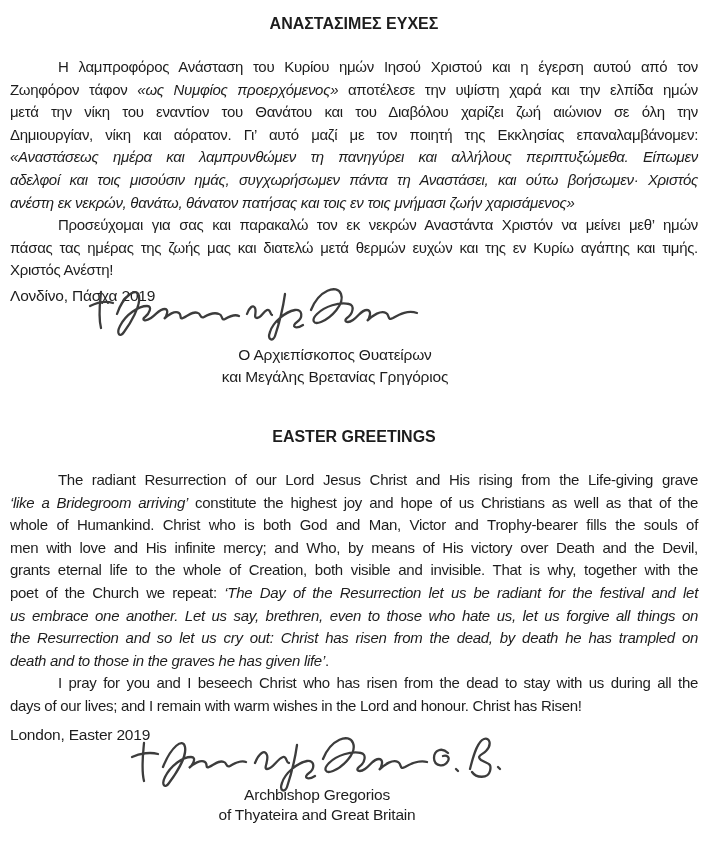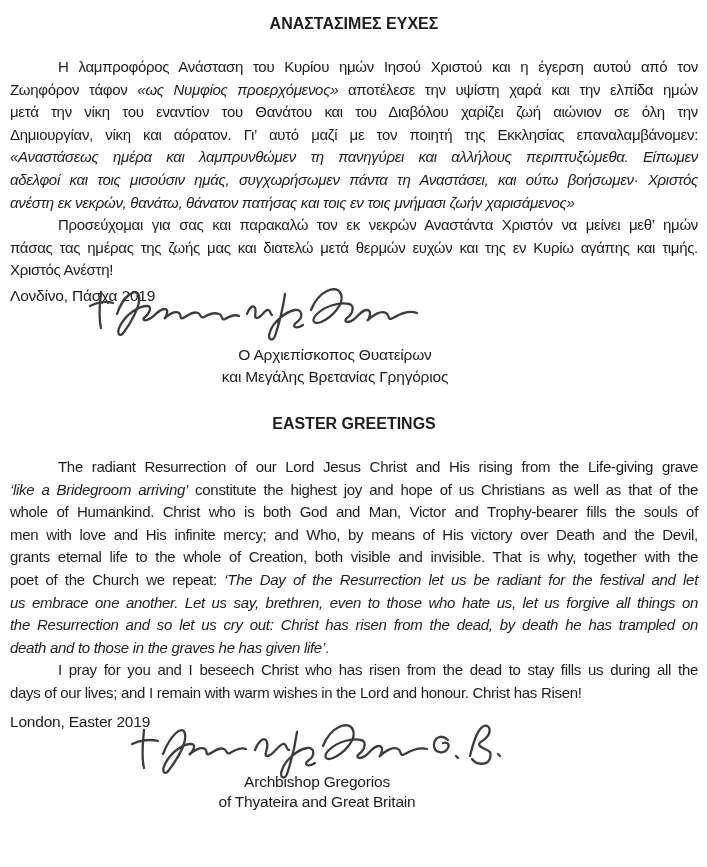--- a/index.html
+++ b/index.html
@@ -10,21 +10,21 @@
     font-family: "Liberation Sans", "DejaVu Sans", sans-serif;
     color: #1d1d1d;
   }
   .page { padding: 10px 9px 0 10px; position: relative; }
 
   .title {
     text-align: center; font-weight: 700;
     font-size: 16px; line-height: 20px;
     margin-top: 4px;
   }
-  .title-en { margin-top: 26px; text-align: center; }
+  .title-en { margin-top: 39px; text-align: center; }
 
   .para { margin: 0; }
   .para-gr1 { margin-top: 22px; }
   .para-en1 { margin-top: 22px; }
 
   .line {
     font-size: 15px; line-height: 22.6px;
     letter-spacing: -0.3px;
     white-space: nowrap;
     overflow: visible;
@@ -94,21 +94,21 @@
       <div class="line j"><span class="it">‘like a Bridegroom arriving’</span><span> constitute the highest joy and hope of us Christians as well as that of the</span></div>
       <div class="line j"><span>whole of Humankind. Christ who is both God and Man, Victor and Trophy-bearer fills the souls of</span></div>
       <div class="line j"><span>men with love and His infinite mercy; and Who, by means of His victory over Death and the Devil,</span></div>
       <div class="line j"><span>grants eternal life to the whole of Creation, both visible and invisible. That is why, together with the</span></div>
       <div class="line j"><span>poet of the Church we repeat: </span><span class="it">‘The Day of the Resurrection let us be radiant for the festival and let</span></div>
       <div class="line j"><span class="it">us embrace one another. Let us say, brethren, even to those who hate us, let us forgive all things on</span></div>
       <div class="line j"><span class="it">the Resurrection and so let us cry out: Christ has risen from the dead, by death he has trampled on</span></div>
       <div class="line"><span class="it">death and to those in the graves he has given life’</span><span>.</span></div>
     </div>
   <div class="para">
-      <div class="line j ind"><span>I pray for you and I beseech Christ who has risen from the dead to stay fills us during all the</span></div>
+      <div class="line j ind"><span>I pray for you and I beseech Christ who has risen from the dead to stay with us during all the</span></div>
       <div class="line"><span>days of our lives; and I remain with warm wishes in the Lord and honour. Christ has Risen!</span></div>
     </div>
 
   <div class="sigblock sigblock-en">
     <div class="dateline">London, Easter 2019</div>
     <svg class="sig sig-en" width="378" height="74" viewBox="0 0 378 74" fill="none">
       <g stroke="#3c3c3c" stroke-width="2.3" stroke-linecap="round" fill="none">
         <path d="M18 16 C17 28 15 42 18 54"></path>
         <path d="M6 30 C14 26 25 25 32 27"></path>
         <path d="M37 40 C45 20 57 10 59 20 C61 30 49 48 43 56 C39 62 35 58 39 50 C45 38 57 30 65 30 C71 30 67 38 63 41 C67 37 75 32 79 35 C82 37 79 42 83 40 C89 37 93 33 98 35 C101 36 100 41 104 39 C109 36 115 33 120 35"></path>

